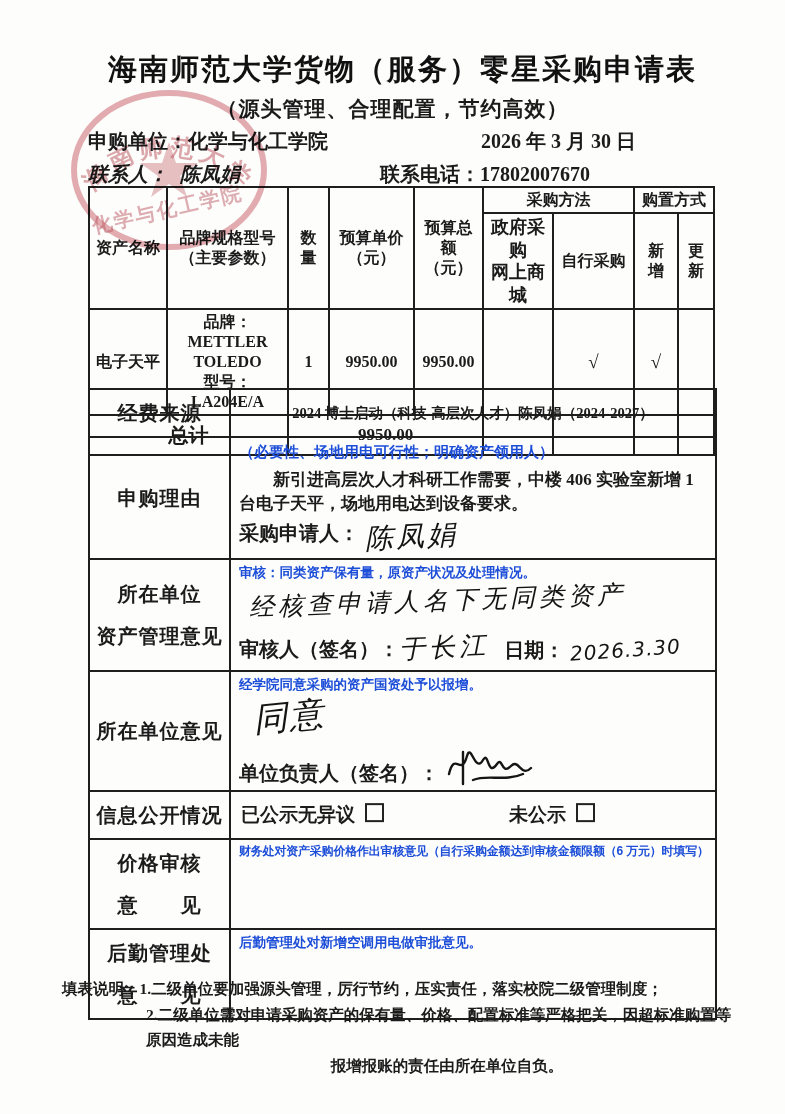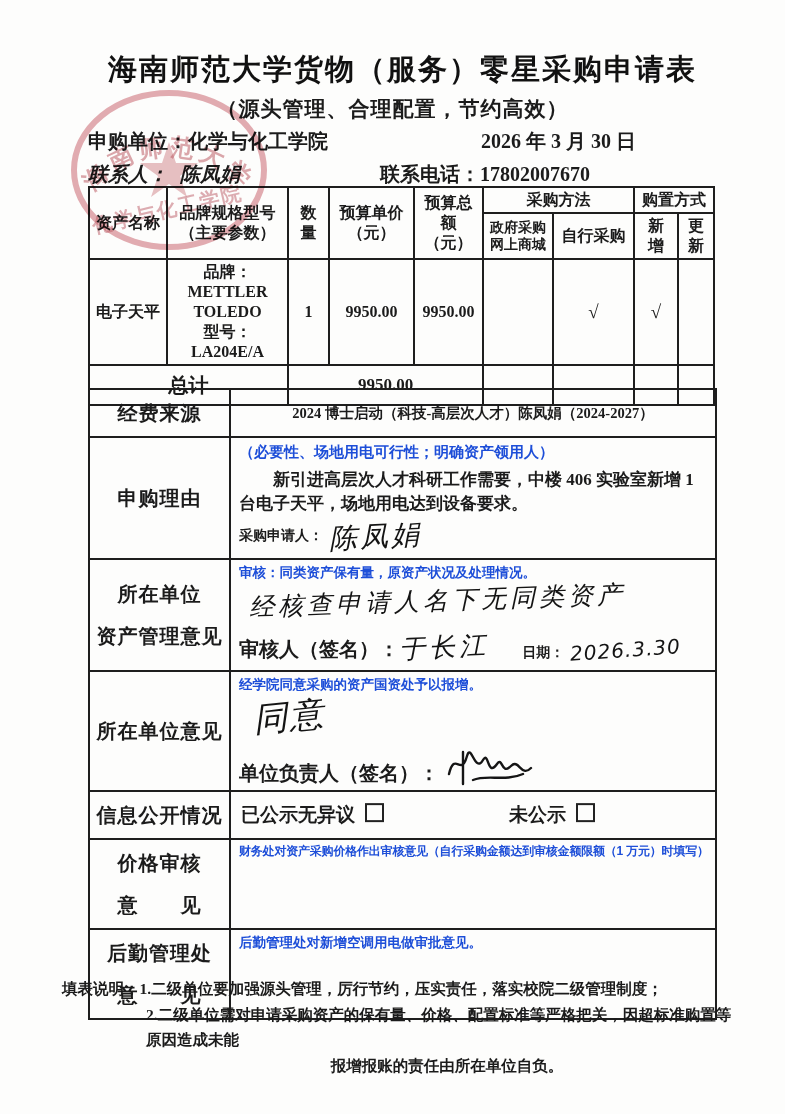--- a/index.html
+++ b/index.html
@@ -25,21 +25,21 @@
      font-size:16px; font-weight:700; line-height:1.25; overflow:visible;}
   .tblA{position:absolute; left:88px; top:186px; width:627px;}
   .tblB{position:absolute; left:88px; top:388px; width:627px;}
   .tblB td.lbl{font-size:20px; font-weight:800; line-height:2.1; letter-spacing:1px;border-radius:8px;}
   .tblB td.cnt{text-align:left; vertical-align:top; padding:4px 8px;}
   .hint{font-family:"Liberation Sans","DejaVu Sans",sans-serif; font-weight:700;
         font-size:13.5px; line-height:1.3; color:#1d4ed8;}
   .hint.small{font-size:12px; white-space:nowrap; letter-spacing:-0.2px;}
   .body-text{font-size:17px; font-weight:700; text-indent:2em; text-align:left;
              margin:6px 0 0 0; line-height:1.45;}
-  .sig-label{font-size:14px; font-weight:700; white-space:nowrap;}
+  .sig-label{font-size:20px; font-weight:700; white-space:nowrap;}
   .hw{font-style:italic; color:#141414; display:inline-block;
       font-family:"DejaVu Sans",sans-serif; font-weight:500;}
   .hw-note{font-size:25px; transform:rotate(-2deg); letter-spacing:4px; margin:4px 0 0 10px;}
   .hw-name{font-size:28px; transform:rotate(-3deg); margin-left:6px; vertical-align:-6px; letter-spacing:3px;}
   .hw-agree{font-size:34px; transform:rotate(-6deg); margin:2px 0 0 14px; letter-spacing:2px;}
   .hw-date{font-size:20px; transform:rotate(-4deg); margin-left:6px; letter-spacing:1px;}
   .breakall{word-break:break-all;}
   .checkbox{display:inline-block; width:15px; height:15px; border:2px solid #222;
             vertical-align:-1px; margin-left:10px;}
   .opt{font-size:19px; font-weight:700; white-space:nowrap;}
@@ -91,21 +91,21 @@
       <td rowspan="2" class="pre">数
 量</td>
       <td rowspan="2" class="pre">预算单价
 （元）</td>
       <td rowspan="2" class="pre">预算总
 额（元）</td>
       <td colspan="2">采购方法</td>
       <td colspan="2">购置方式</td>
     </tr>
     <tr style="height:38px;">
-      <td class="pre" style="font-size:14px;">政府采购
+      <td class="pre" style="font-size:18px;">政府采购
 网上商城</td>
       <td>自行采购</td>
       <td class="pre">新
 增</td>
       <td class="pre">更
 新</td>
     </tr>
     <tr style="height:102px;">
       <td>电子天平</td>
       <td class="pre">品牌：
@@ -187,21 +187,21 @@
       <td class="cnt" style="position:relative; vertical-align:middle;">
         <span class="opt" style="position:absolute; left:10px; top:50%; transform:translateY(-50%);"><span>已公示无异议</span><span class="checkbox"></span></span>
         <span class="opt" style="position:absolute; left:278px; top:50%; transform:translateY(-50%);"><span>未公示</span><span class="checkbox"></span></span>
       </td>
     </tr>
 
     <tr style="height:72px;">
       <td class="lbl pre">价格审核
 意　　见</td>
       <td class="cnt">
-        <div class="hint small">财务处对资产采购价格作出审核意见（自行采购金额达到审核金额限额（1 万元）时填写）</div>
+        <div class="hint small">财务处对资产采购价格作出审核意见（自行采购金额达到审核金额限额（6 万元）时填写）</div>
       </td>
     </tr>
 
     <tr style="height:80px;">
       <td class="lbl pre">后勤管理处
 意　　见</td>
       <td class="cnt">
         <div class="hint">后勤管理处对新增空调用电做审批意见。</div>
       </td>
     </tr>

